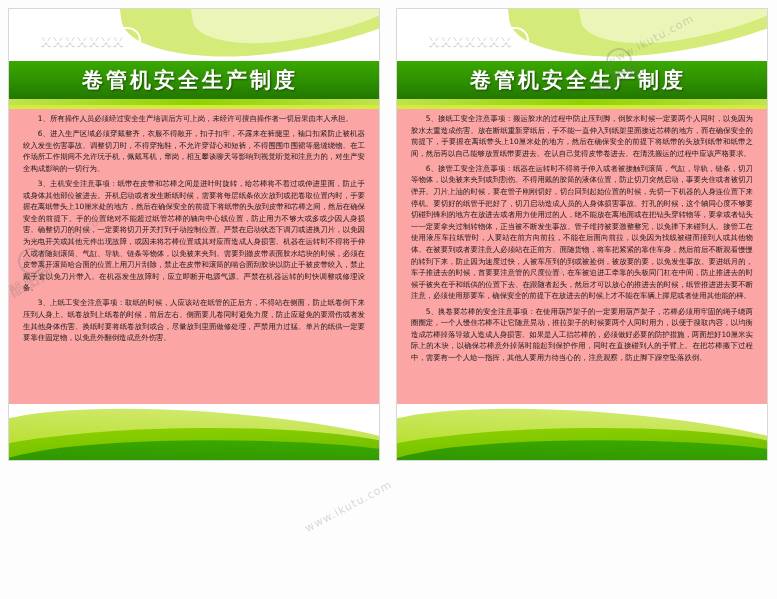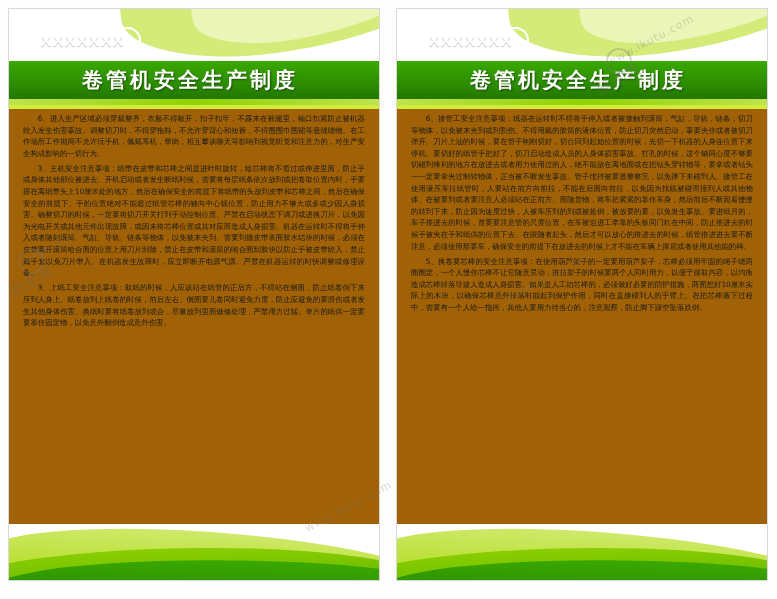--- a/index.html
+++ b/index.html
@@ -12,22 +12,22 @@
   .page {
     position: relative;
     width: 777px; height: 599px;
     background: #fdfdfd;
     overflow: hidden;
   }
   .board {
     position: absolute;
     top: 8px;
     width: 372px;
-    height: 573px;
-    background: #a16207;
+    height: 453px;
+    background: #fca5a5;
     border: 1px solid #d8d8d8;
     overflow: hidden;
   }
   .board.left { left: 8px; }
   .board.right { left: 396px; }
 
   
   .banner {
     position: absolute;
     left: 0; top: 0;
@@ -187,20 +187,21 @@
       <div class="swoosh2"></div>
       <div class="swoosh3"></div>
       <div class="logo-box">XXXXXXX</div>
       <div class="title-bar">
         <div class="title-text">卷管机安全生产制度</div>
       </div>
       <div class="title-underline"></div>
     </div>
 
     <div class="content">
+      <p class="para">1、所有操作人员必须经过安全生产培训后方可上岗，未经许可擅自操作者一切后果由本人承担。</p>
       <p class="para">6、进入生产区域必须穿戴整齐，衣服不得敞开，扣子扣牢，不露来在裤腿里，袖口扣紧防止被机器绞入发生伤害事故。调整切刀时，不得穿拖鞋，不允许穿背心和短裤，不得围围巾围裙等悬缝绕物。在工作场所工作期间不允许玩手机，佩戴耳机，窜岗，相互攀谈聊天等影响到视觉听觉和注意力的，对生产安全构成影响的一切行为。</p>
       <p class="para">3、主机安全注意事项：纸带在皮带和芯棒之间是进叶时旋转，给芯棒将不着过或伸进里面，防止手或身体其他部位被进去。开机启动或者发生断纸时候，需要将每层纸条依次放到或把卷取位置内时，手要握在离纸带头上10厘米处的地方，然后在确保安全的前提下将纸带的头放到皮带和芯棒之间，然后在确保安全的前提下。手的位置绝对不能超过纸管芯棒的轴向中心线位置，防止用力不够大或多或少因人身损害。确整切刀的时候，一定要将切刀开关打到手动控制位置。严禁在启动状态下调刀或进换刀片，以免因为光电开关或其他元件出现故障，或因未将芯棒位置或其对应而造成人身损害。机器在运转时不得将手伸入或者随刻滚筒、气缸、导轨、链条等物体，以免被来夹到。需要到撤皮带表面胶水结块的时候，必须在皮带离开滚筒哈合面的位置上用刀片刮除，禁止在皮带和滚筒的啮合面刮胶块以防止手被皮带绞入，禁止戴手套以免刀片带入。在机器发生故障时，应立即断开电源气源。严禁在机器运转的时快调整或修理设备。</p>
       <p class="para">3、上纸工安全注意事项：取纸的时候，人应该站在纸管的正后方，不得站在侧面，防止纸卷倒下来压到人身上。纸卷放到上纸卷的时候，前后左右。侧面要儿卷同时避免力度，防止应避免的要滑伤或者发生其他身体伤害。换纸时要将纸卷放到或合，尽量放到里面做修处理，严禁用力过猛。单片的纸供一定要要靠住固定物，以免意外翻倒造成意外伤害。</p>
     </div>
 
     <div class="footer">
       <div class="w1"></div>
       <div class="w2"></div>
       <div class="w3"></div>
     </div>
@@ -212,20 +213,21 @@
       <div class="swoosh2"></div>
       <div class="swoosh3"></div>
       <div class="logo-box">XXXXXXX</div>
       <div class="title-bar">
         <div class="title-text">卷管机安全生产制度</div>
       </div>
       <div class="title-underline"></div>
     </div>
 
     <div class="content">
+      <p class="para">5、接纸工安全注意事项：搬运胶水的过程中防止压到脚，倒胶水时候一定要两个人同时，以免因为胶水太重造成伤害。放在断纸重新穿纸后，手不能一直伸入到纸架里面接近芯棒的地方，而在确保安全的前提下，手要握在离纸带头上10厘米处的地方，然后在确保安全的前提下将纸带的头放到纸带和纸带之间，然后再以自己能够放置纸带要进去。在认自己觉得皮带卷进去。在清洗搬运的过程中应该严格要求。</p>
       <p class="para">6、接管工安全注意事项：纸器在运转时不得将手伸入或者被接触到滚筒，气缸，导轨，链条，切刀等物体，以免被来夹到或到割伤。不得用戴的胶筒的液体位置，防止切刀突然启动，事要夹住或者被切刀弹开。刀片上油的时候，要在管子刚刚切好，切台回到起始位置的时候，先切一下机器的人身连位置下来停机。要切好的纸管手把好了，切刀启动造成人员的人身体损害事故。打孔的时候，这个轴同心度不够要切碰到锋利的地方在放进去或者用力使用过的人，绝不能放在离地面或在把钻头穿转物等，要拿或者钻头一一定要拿夹过制转物体，正当被不断发生事故。管子维持被要激整整完，以免捧下来碰到人。接管工在使用液压车拉纸管时，人要站在前方向前拉，不能在后面向前拉，以免因为找线被碰而撞到人或其他物体。在被要到或者要注意人必须站在正前方、面随货物，将车把紧紧的靠住车身，然后前后不断观看慢慢的转到下来，防止因为速度过快，人被车压到的到或被捡倒，被放要的要，以免发生事故。要进纸月的，车子推进去的时候，首要要注意管的尺度位置，在车被迫进工牵靠的头板同门杠在中间，防止推进去的时候手被夹在手和纸供的位置下去。在跟随者起头，然后才可以放心的推进去的时候，纸管推进进去要不断注意，必须使用那要车，确保安全的前提下在放进去的时候上才不能在车辆上撑尼或者使用其他能的样。</p>
       <p class="para">5、换卷要芯棒的安全注意事项：在使用葫芦架子的一定要用葫芦架子，芯棒必须用牢固的绳子绕两圈圈定，一个人慢住芯棒不让它随意晃动，推拉架子的时候要两个人同时用力，以便于搜取内容，以均衡造成芯棒掉落导致人造成人身损害。如果是人工抬芯棒的，必须做好必要的防护措施，两面想好10厘米实际上的木块，以确保芯棒意外掉落时能起到保护作用，同时在直接碰到人的手臂上。在把芯棒搬下过程中，需要有一个人给一指挥，其他人要用力待当心的，注意观察，防止脚下踩空坠落跌倒。</p>
     </div>
 
     <div class="footer">
       <div class="w1"></div>
       <div class="w2"></div>
       <div class="w3"></div>
     </div>
   </div>

